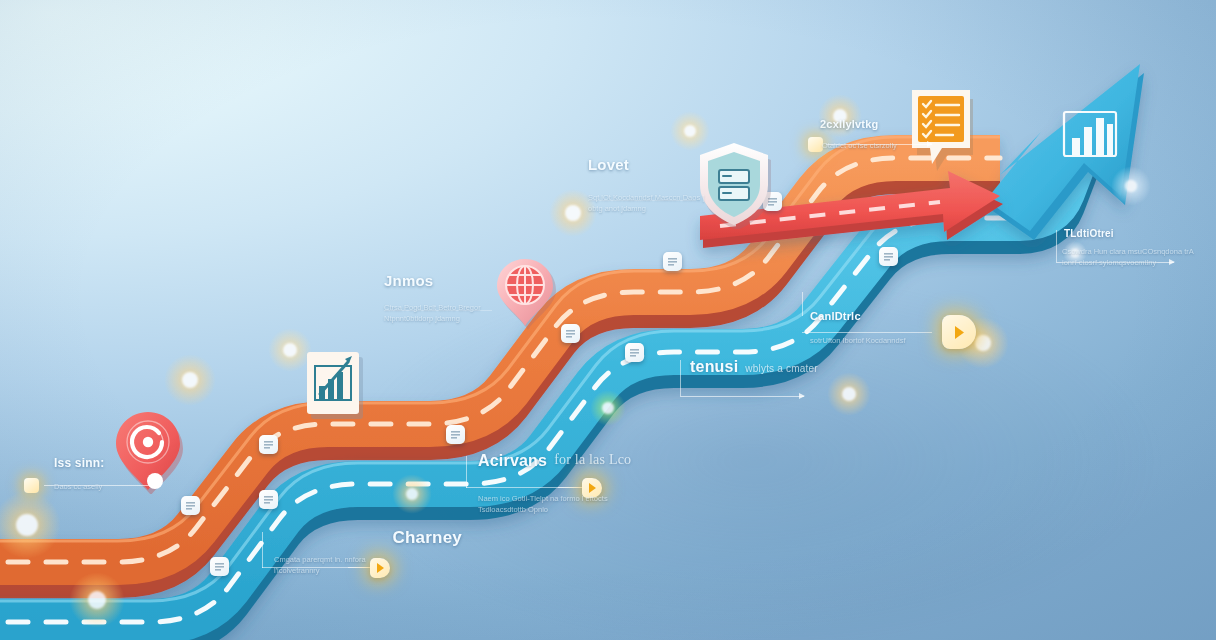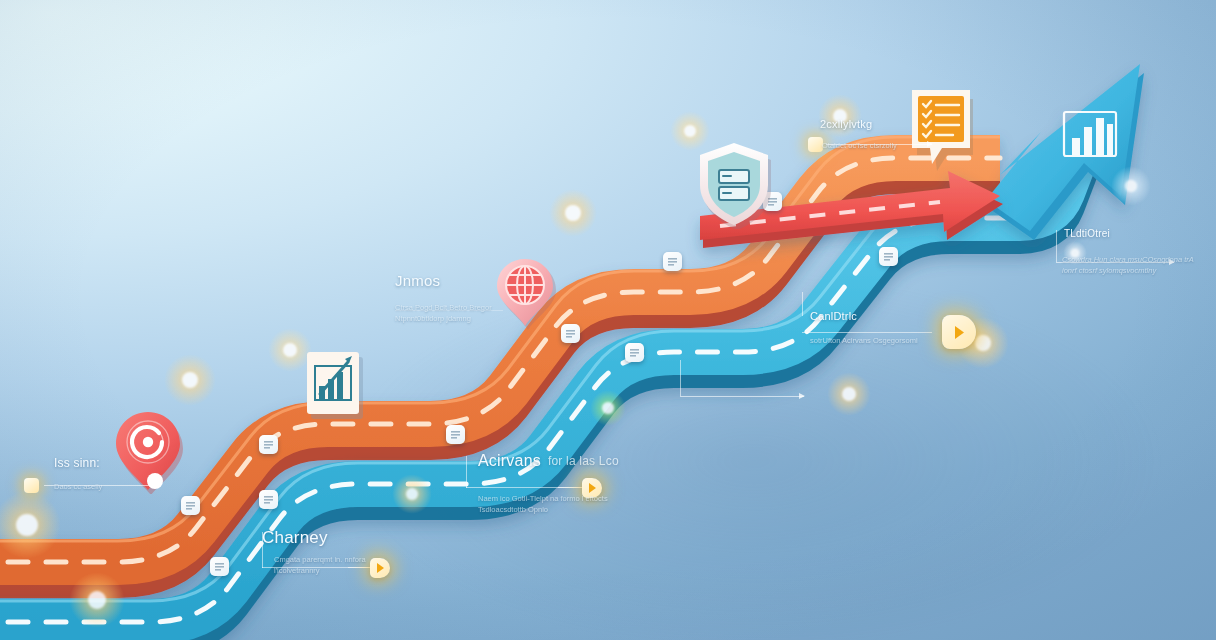--- a/index.html
+++ b/index.html
@@ -24,21 +24,21 @@
     background:radial-gradient(78% 78% at 50% 46%, rgba(255,255,255,0) 55%, rgba(60,100,140,.16) 100%);
   }
 
   
   .glow{position:absolute;border-radius:50%;pointer-events:none;}
   .glow::after{content:"";position:absolute;inset:34%;border-radius:50%;background:#fff;filter:blur(1.2px);}
 
   
   .label{position:absolute;}
   .label .ttl{
-    color:#f4fbff;font-weight:400;letter-spacing:.2px;
+    color:#f4fbff;font-weight:700;letter-spacing:.2px;
     text-shadow:0 1px 3px rgba(30,70,110,.45);
     white-space:nowrap;
   }
   .label .sub{
     color:rgba(238,248,255,.62);font-size:7.5px;line-height:1.45;
     text-shadow:0 1px 2px rgba(30,70,110,.35);
     max-width:210px;
   }
   .label .sub.blurry{filter:blur(.45px);}
   .label .ttl.blurry{filter:blur(.35px);}
@@ -300,79 +300,88 @@
 
   <div class="label" style="left:10px;top:456px;width:180px;">
     <div class="ttl blurry" style="font-size:12px;margin-left:44px;">Iss sinn:</div>
     <div class="ysq" style="left:14px;top:22px;"></div>
     <div class="arrow-line" style="left:34px;top:29px;width:112px;"></div>
     <div class="sub blurry" style="margin-left:44px;margin-top:12px;">Daos cc aseiiy</div>
   </div>
 
   <div class="label" style="left:262px;top:528px;width:200px;">
     <div class="rule-v" style="left:0;top:4px;height:36px;"></div>
-    <div class="ttl" style="font-size:17px;margin-left:0;">Charney</div>
+    <div class="ttl" style="font-size:17px;margin-left:12px;text-align:right;">Charney</div>
     <div class="rule" style="left:0;top:39px;width:112px;"></div>
     <div class="arrow-line" style="left:86px;top:39px;width:28px;"></div>
     <div class="chev small" style="left:108px;top:30px;">
       <svg width="11" height="12" viewBox="0 0 11 12">
           <path d="M2 1 L9 6 L2 11 Z" fill="#f2a712"></path>
         </svg>
     </div>
     <div class="sub blurry" style="margin-left:12px;margin-top:7px;max-width:120px;">Cmgata parerqmt in. nnfora l'icolvetrannry</div>
   </div>
 
 
   <div class="label" style="left:466px;top:452px;width:230px;">
     <div class="rule-v" style="left:0;top:4px;height:32px;"></div>
-    <div style="margin-left:12px;display:flex;align-items:center;gap:7px;">
+    <div style="margin-left:12px;display:flex;align-items:flex-start;gap:7px;">
       <div class="ttl" style="font-size:16px;">Acirvans</div>
-      <div class="ttl blurry" style="font-size:12px;opacity:.72;font-weight:400;">for la las Lco</div>
+      <div class="ttl blurry" style="font-size:14px;opacity:.72;font-weight:400;font-family:Liberation Serif, serif;">for la las Lco</div>
     </div>
     <div class="rule" style="left:0;top:35px;width:118px;"></div>
     <div class="arrow-line" style="left:92px;top:35px;width:30px;"></div>
     <div class="chev small" style="left:116px;top:26px;">
       <svg width="11" height="12" viewBox="0 0 11 12">
           <path d="M2 1 L9 6 L2 11 Z" fill="#f2a712"></path>
         </svg>
     </div>
     <div class="sub blurry" style="margin-left:12px;margin-top:24px;max-width:130px;">Naem ico Gotli-Tlelpt na formo   l eftocts Tsdloacsdtottb Opnio</div>
   </div>
 
-  <div class="label" style="left:395px;top:272px;width:190px;">
+  <div class="label" style="left:384px;top:272px;width:190px;">
     <div class="ttl blurry" style="font-size:15px;">Jnmos</div>
     <div class="rule" style="left:0;top:38px;width:108px;opacity:.5;"></div>
     <div class="sub blurry" style="margin-top:14px;max-width:118px;">Ctrsa Pogd Bcit Betro   Bregor Ntpnnt0btidorp jdamng</div>
   </div>
 
+  <div class="label" style="left:588px;top:156px;width:190px;">
+    <div class="ttl blurry" style="font-size:15px;">Lovet</div>
+    <div class="rule" style="left:0;top:44px;width:108px;opacity:.5;"></div>
+    <div class="sub blurry" style="margin-top:20px;max-width:118px;">Sqt lOt Kocdanndsf Masccn   Daos | obtg anot jdamng</div>
+  </div>
 
   <div class="label" style="left:680px;top:358px;width:250px;">
     <div class="rule-v" style="left:0;top:2px;height:36px;"></div>
+    <div style="margin-left:10px;display:flex;align-items:baseline;gap:7px;">
+      <div class="ttl" style="font-size:16px;">tenusi</div>
+      <div class="ttl blurry" style="font-size:10px;opacity:.7;font-weight:400;">wblyts a cmater</div>
+    </div>
     <div class="arrow-line" style="left:0;top:38px;width:124px;"></div>
   </div>
 
   <div class="label" style="left:810px;top:310px;width:180px;">
     <div class="ttl blurry" style="font-size:11px;">CanlDtrlc</div>
     <div class="rule-v" style="left:-8px;top:-18px;height:24px;"></div>
     <div class="rule" style="left:-8px;top:22px;width:130px;"></div>
     <div class="chev" style="left:132px;top:5px;">
       <svg width="15" height="17" viewBox="0 0 15 17">
           <path d="M3 2 L12 8.5 L3 15 Z" fill="#f2a712"></path>
         </svg>
     </div>
-    <div class="sub blurry" style="margin-top:14px;max-width:130px;">sotrUfton Acirvans Osgegorsomi</div>
+    <div class="sub blurry" style="margin-top:14px;max-width:130px;">sotrUfton Ibortof Kocdanndsf</div>
   </div>
 
   <div class="label" style="left:810px;top:118px;width:190px;">
     <div class="ttl blurry" style="font-size:11px;margin-left:10px;">2cxllylvtkg</div>
     <div class="ysq" style="left:-2px;top:19px;"></div>
     <div class="arrow-line" style="left:16px;top:26px;width:106px;"></div>
     <div class="sub blurry" style="margin-left:12px;margin-top:11px;max-width:130px;">Otaldet oc'fse ctsrzolly</div>
   </div>
 
   <div class="label" style="left:1056px;top:228px;width:170px;">
     <div class="rule-v" style="left:0;top:2px;height:32px;"></div>
     <div class="ttl blurry" style="font-size:10px;margin-left:8px;">TLdtiOtrei</div>
     <div class="arrow-line" style="left:0;top:34px;width:118px;"></div>
-    <div class="sub blurry" style="margin-left:6px;margin-top:16px;max-width:140px;font-style:italic;">Csowdra Hun clara msuCOsnqdona   trA ionrf ctosrf sylomqsvocmtlny</div>
+    <div class="sub blurry" style="margin-left:6px;margin-top:8px;max-width:140px;">Csowdra Hun clara msuCOsnqdona   trA ionrf ctosrf sylomqsvocmtlny</div>
   </div>
 
 </div>
 
 </body></html>

